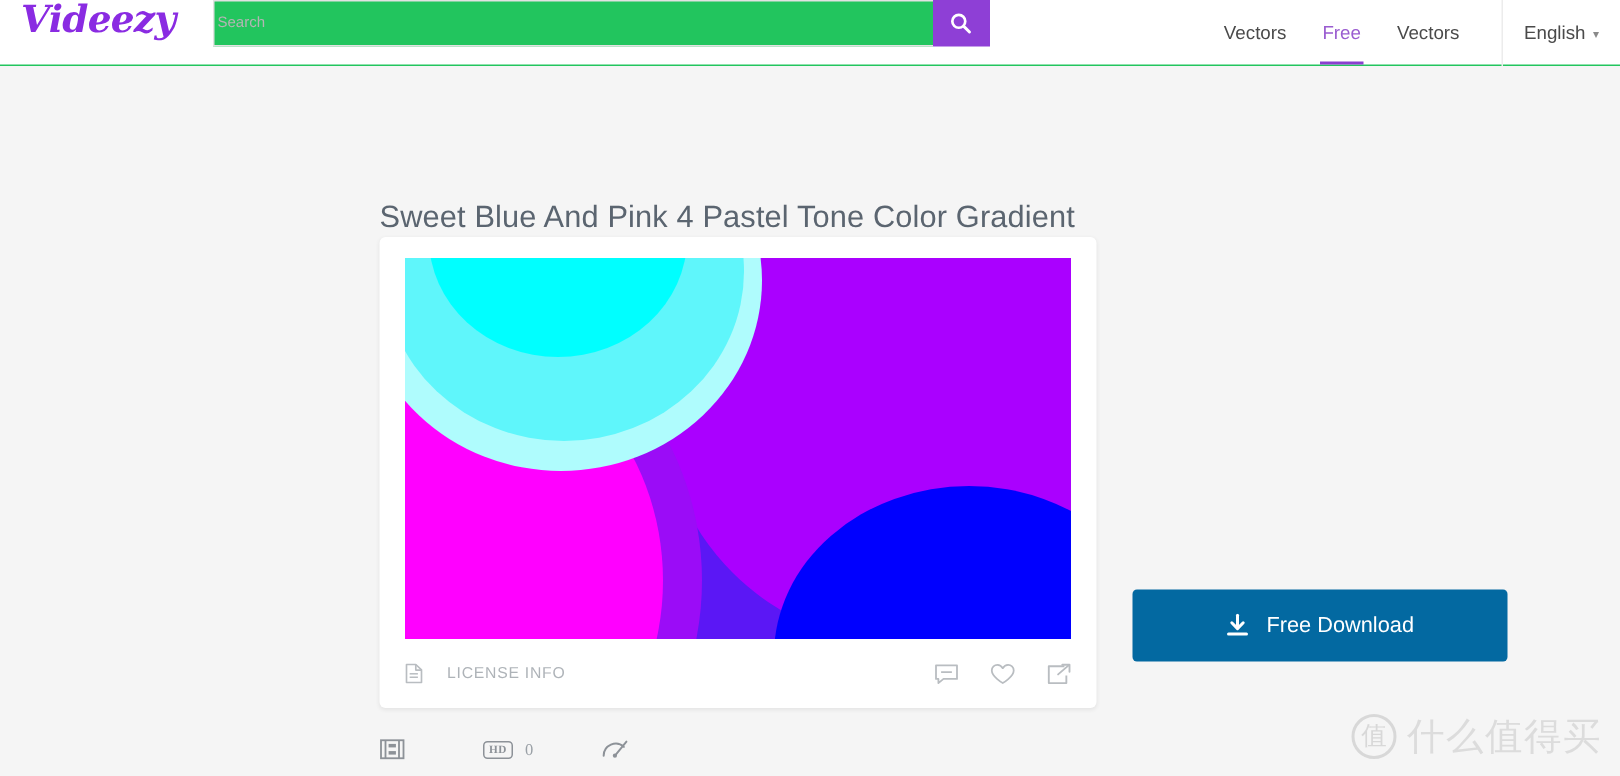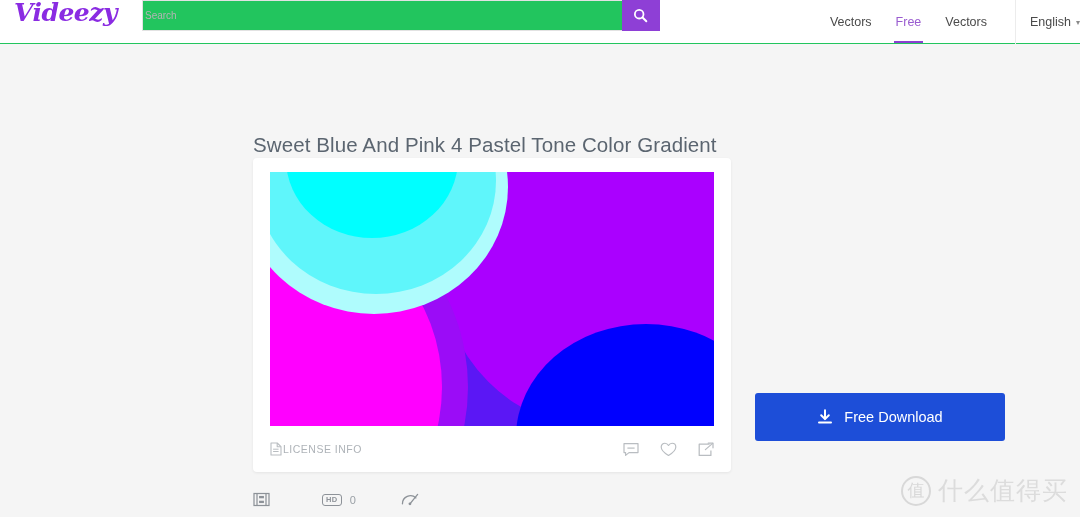--- a/index.html
+++ b/index.html
@@ -90,20 +90,21 @@
     background: #ececec;
     margin: 0 14px 0 16px;
   }
   .lang {
     display: flex;
     align-items: center;
     gap: 5px;
     font-size: 12.5px;
     color: #4a4a4a;
     cursor: pointer;
+    padding-right: 14px;
     white-space: nowrap;
   }
   .chev {
     font-size: 8px;
     color: #8a8a8a;
     transform: translateY(1px);
   }
 
   
   .page { position: relative; width: 1080px; height: 473px; }
@@ -203,21 +204,21 @@
     left: 17px;
     right: 17px;
     bottom: 0;
     height: 46px;
     display: flex;
     align-items: center;
   }
   .license {
     display: flex;
     align-items: center;
-    gap: 1px;
+    gap: 16px;
     cursor: pointer;
     text-align: right;
   }
   .license-label {
     font-size: 10.5px;
     letter-spacing: 0.5px;
     color: #aeb3b8;
   }
   .footer-actions {
     margin-left: auto;
@@ -226,42 +227,42 @@
     gap: 21px;
   }
   .footer-actions .act { cursor: pointer; display: flex; }
 
   .download-btn {
     position: absolute;
     left: 755px;
     top: 349px;
     width: 250px;
     height: 48px;
-    background: #1d4ed8;
+    background: #0369a1;
     border: none;
     border-radius: 3px;
     color: #fff;
     font-size: 14.5px;
     font-family: "Liberation Sans", sans-serif;
     display: flex;
     align-items: center;
     justify-content: center;
     gap: 11px;
     cursor: pointer;
   }
 
   .meta-row {
     position: absolute;
     left: 253px;
     top: 448px;
     display: flex;
     align-items: center;
     gap: 0;
   }
-  .meta-item { display: flex; align-items: flex-end; }
+  .meta-item { display: flex; align-items: flex-end; font-family: Liberation Serif, serif; }
   .hd-badge {
     border: 1.4px solid #8d9298;
     border-radius: 3px;
     font-size: 7.5px;
     font-weight: bold;
     color: #8d9298;
     padding: 1px 3px;
     letter-spacing: 0.4px;
     line-height: 1;
   }

